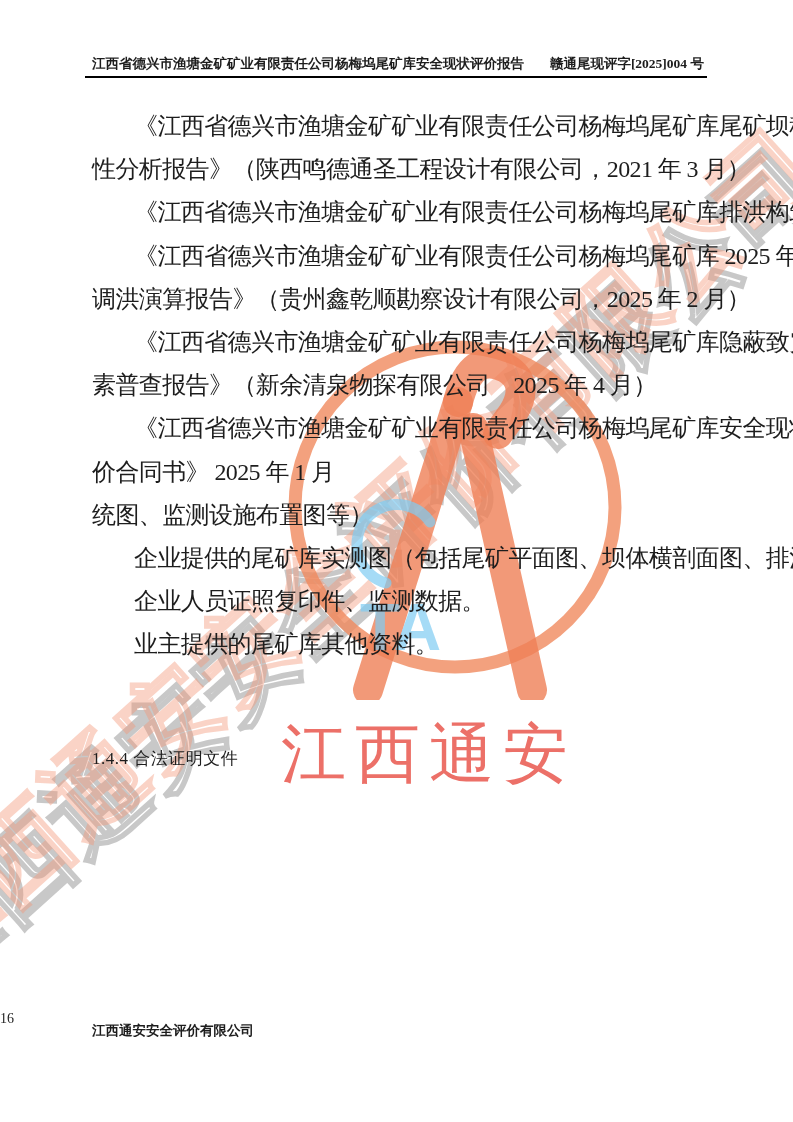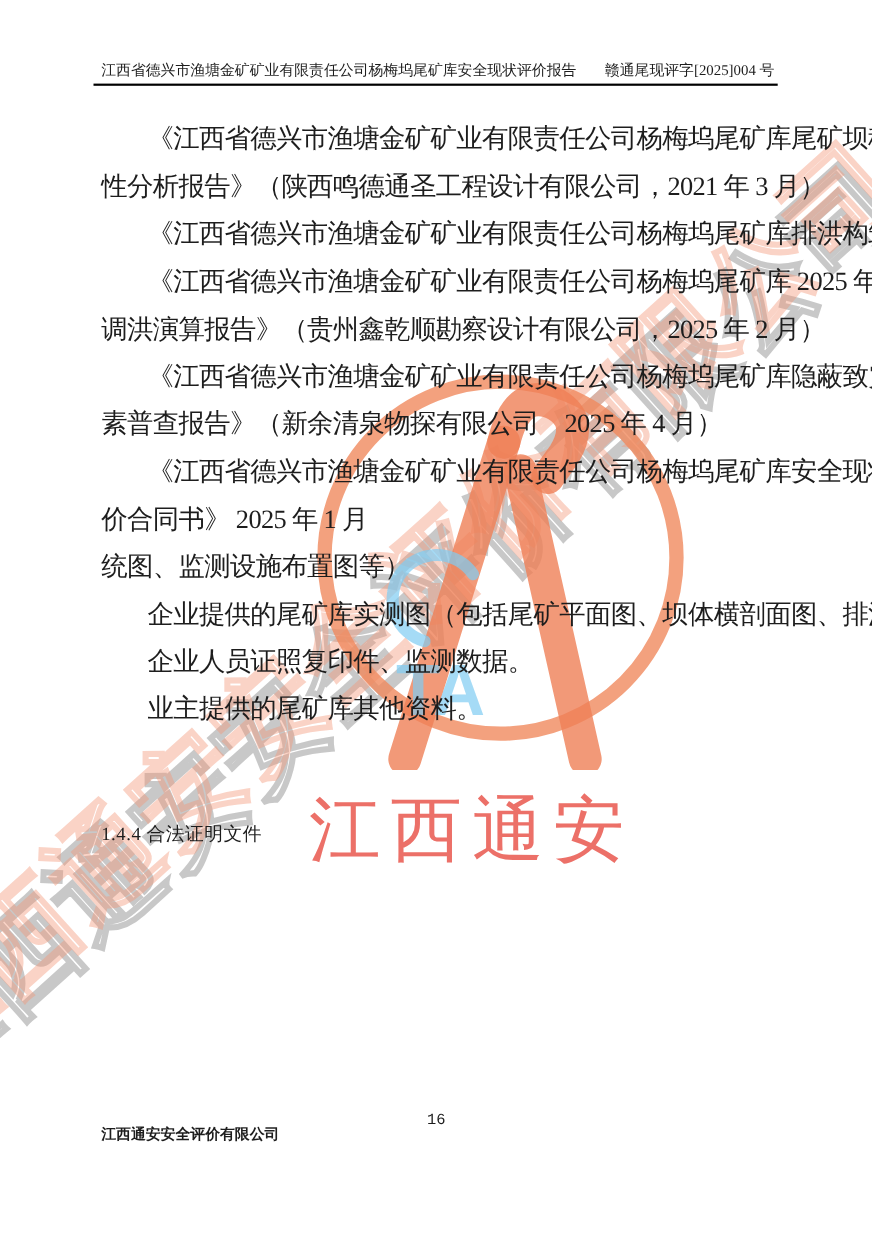--- a/index.html
+++ b/index.html
@@ -32,21 +32,21 @@
   }
 
   .wm-seal { position:absolute; left:268px; top:320px; }
 
   
   .content { position:absolute; inset:0; z-index:2; }
 
   .header {
     position:absolute; left:92px; top:55px; width:612px;
     display:flex; justify-content:space-between;
-    font-size:13.5px; font-weight:normal; white-space:nowrap;
+    font-size:13.5px; font-weight:bold; white-space:nowrap;
   }
   .header-rule {
     position:absolute; left:85px; top:76px; width:622px; height:2px;
     background:#000;
   }
 
   .body-lines {
     position:absolute; left:92px; top:110px;
     font-size:24px; letter-spacing:-0.6px;
   }
@@ -63,21 +63,21 @@
     font-size:21px; letter-spacing:-0.6px;
   }
   .item-lines .line { height:39.8px; white-space:nowrap; }
 
   .footer-company {
     position:absolute; left:92px; top:1022px;
     font-size:13.5px; font-weight:bold;
   }
   .page-number {
     position:absolute; left:0; top:1011px; width:100%;
-    text-align:center; font-size:14px;font-family:Liberation Mono, monospace;
+    font-size:14px;
   }
 </style>
 </head>
 <body>
 
 <div class="page">
 
   <div class="watermark">
     <div class="wm-diag">江西通安安全评价有限公司</div>
     <div class="wm-diag orange">江西通安安全评价有限公司</div>

